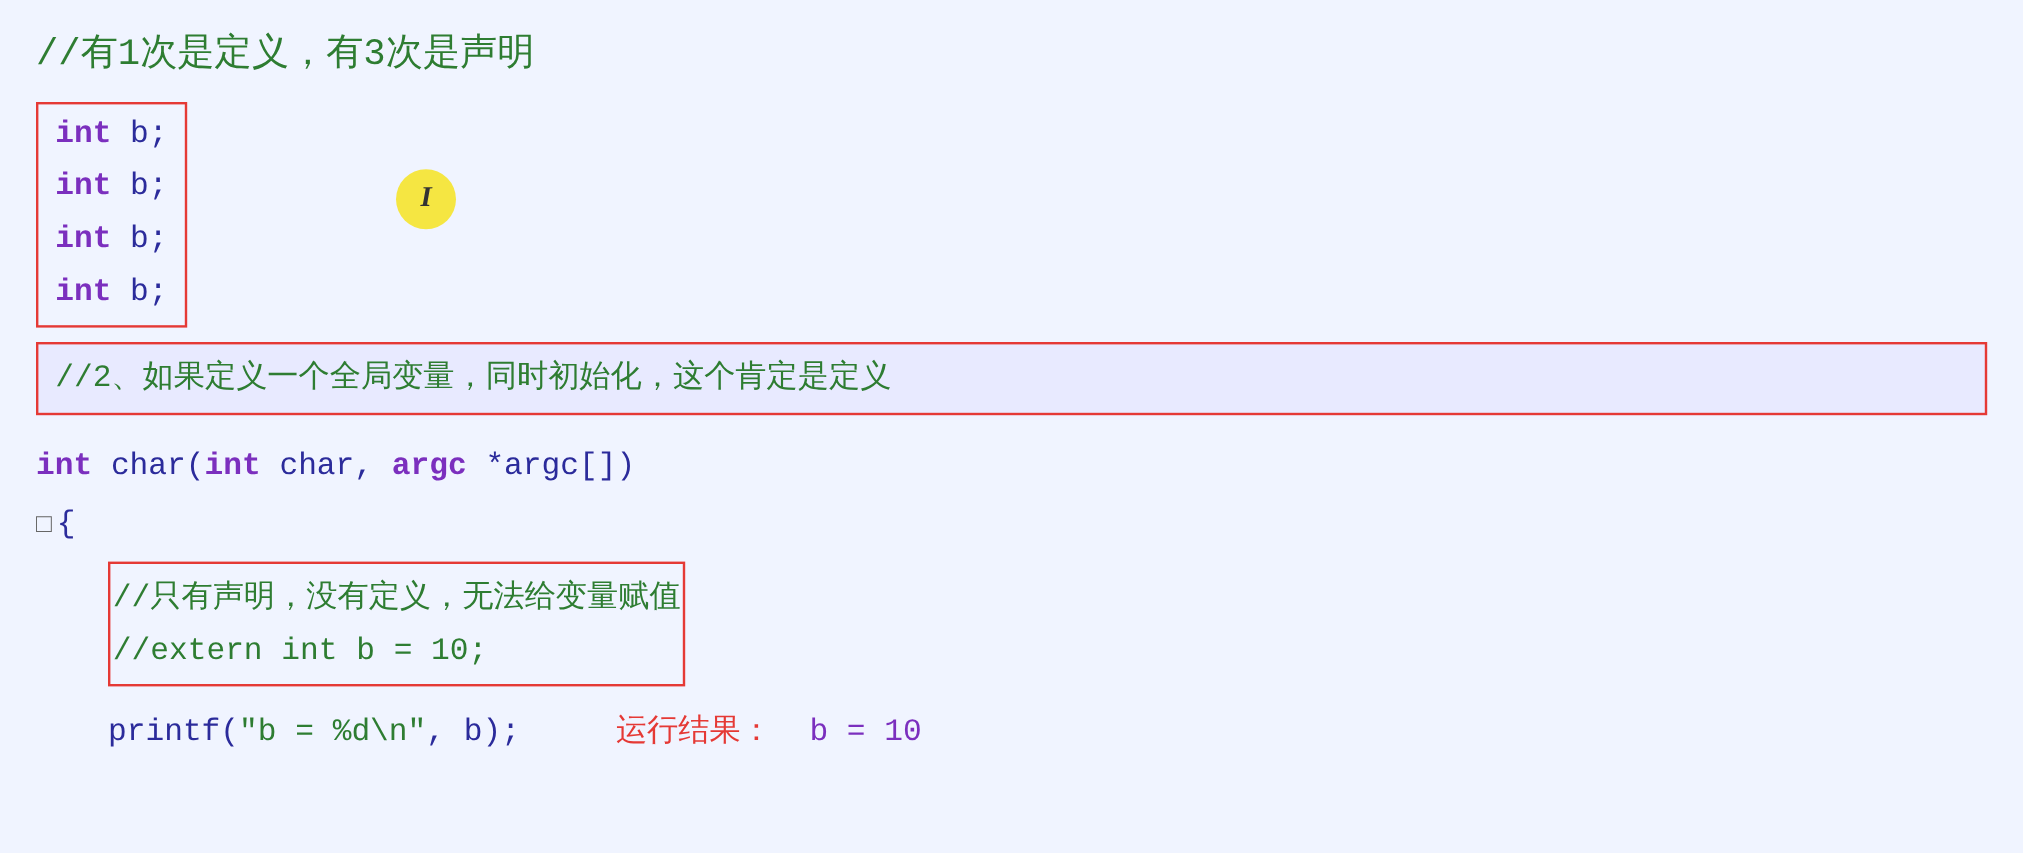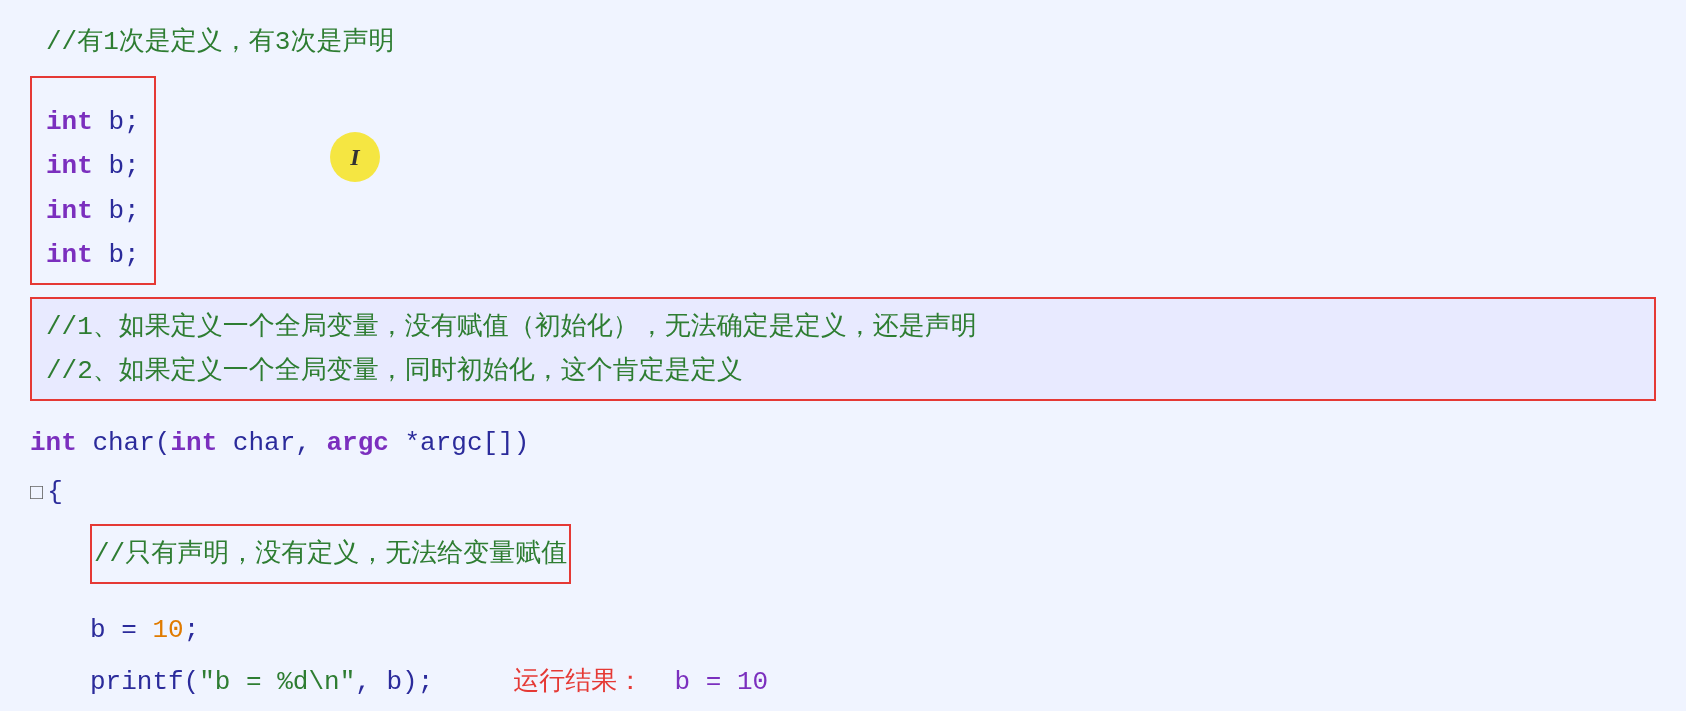--- a/index.html
+++ b/index.html
@@ -39,21 +39,21 @@
       font-weight: bold;
     }
 
     .section-top {
       position: relative;
       margin-bottom: 12px;
     }
 
     .int-b-block {
       border: 2px solid #e53935;
-      padding: 22px 14px 6px 14px;
+      padding: 2px 14px 6px 14px;
       display: inline-block;
       margin-top: 4px;
     }
 
     .int-b-block .line {
       display: block;
       color: #2b2b9b;
     }
 
     .int-b-block .line .kw {
@@ -139,23 +139,22 @@
       margin-left: 80px;
       font-size: 26px;
     }
 
     .run-result .val {
       color: #7b2fbe;
     }
 
     .top-comment {
       color: #2e7d32;
-      font-size: 26px;
+      font-size: 31px;
       margin-bottom: 8px;
-      margin-left: 16px;
     }
   </style>
 </head>
 <body>
 
 <div class="code-area">
 
   <div class="top-comment">
     <span>//有1次是定义，有3次是声明</span>
   </div>
@@ -175,43 +174,40 @@
         <span class="kw">int</span><span> b;</span>
       </span>
     </div>
     
     <div class="yellow-cursor" style="position:absolute; top: 60px; left: 300px;">
       <span>I</span>
     </div>
   </div>
 
   <div class="highlighted-comment-block">
-    <span class="cline">//1、如果定义一个全局变量，没有赋值（初始化），无法确定是定义，还是声明</span>
     <span class="cline">//2、如果定义一个全局变量，同时初始化，这个肯定是定义</span>
   </div>
 
   <div class="main-func">
     <span class="kw">int</span><span> char(</span><span class="kw">int</span><span> char, </span><span class="kw">argc</span><span> *argc[])</span>
   </div>
 
   <div class="brace-line">
     <span class="brace-sym">□</span><span>{</span>
   </div>
 
   <div class="indent-block">
 
     
     <div class="inner-comment-box">
       <span class="cline">//只有声明，没有定义，无法给变量赋值</span>
-    </div>
-
-    
-    <div class="assign-line">
-      <span>b = </span><span class="num">10</span><span>;</span>
-    </div>
+      <span class="cline">//extern int b = 10;</span>
+    </div>
+
+    
 
     
     <div style="display:flex; align-items: center;">
       <div class="printf-line">
         <span>printf(</span><span class="str">"b = %d\n"</span><span>, b);</span>
       </div>
       <div class="run-result">
         <span>运行结果：</span>&nbsp;&nbsp;<span class="val">b = 10</span>
       </div>
     </div>

